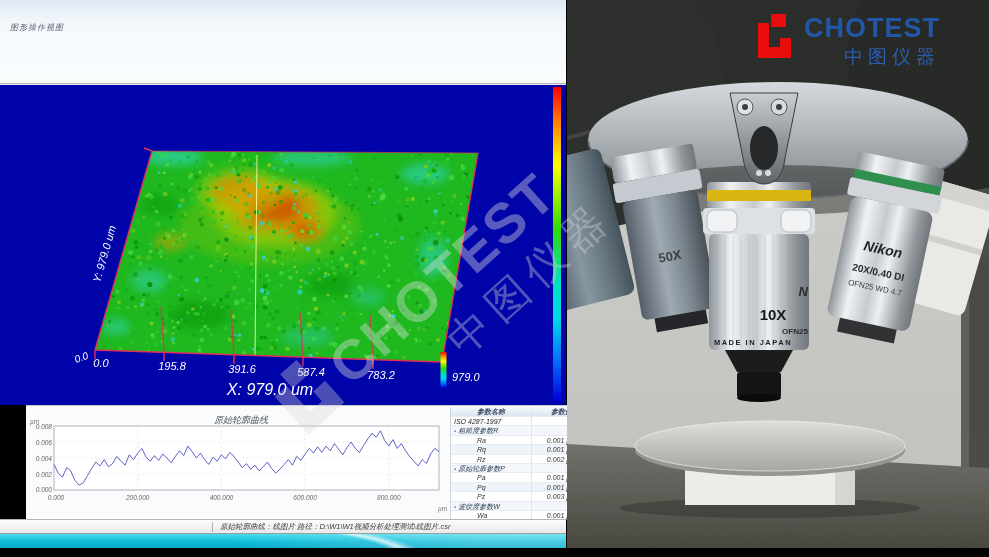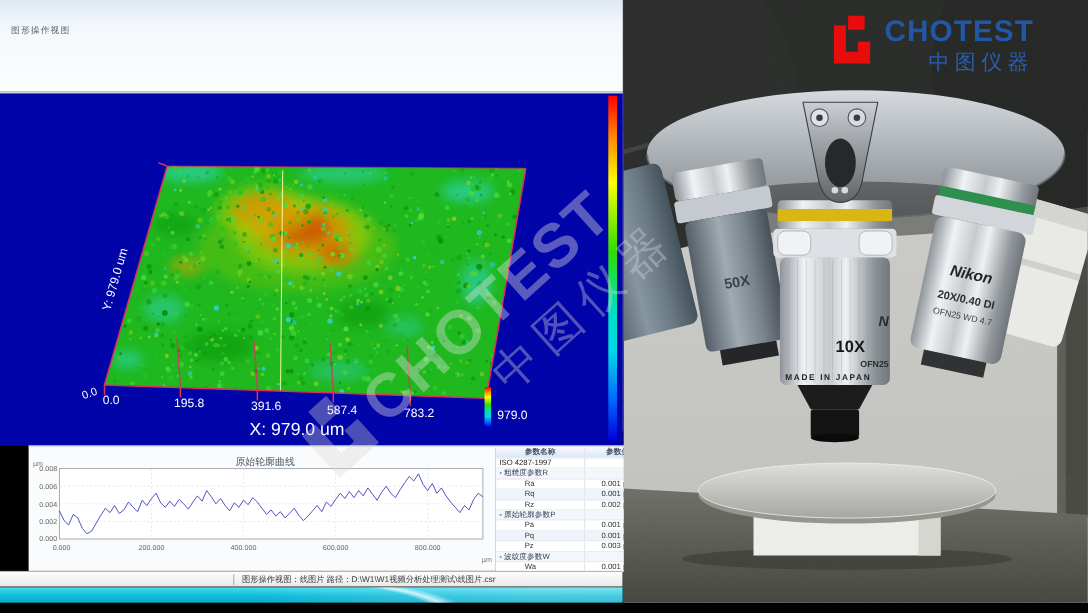--- a/index.html
+++ b/index.html
@@ -1,20 +1,20 @@
 <!DOCTYPE html>
 <html><head>
 <meta charset="utf-8">
 <style>
   html,body{margin:0;padding:0;background:#222;}
   *{box-sizing:border-box;font-family:"Liberation Sans",sans-serif;}
   .screen{position:relative;width:989px;height:557px;overflow:hidden;background:#000;}
 
   
-  .left-panel{position:absolute;left:0;top:0;width:566px;height:392px;background:#fff;border-right:1px solid #8a8a8a;}
+  .left-panel{position:absolute;left:0;top:0;width:566px;height:392px;background:#fff;border-right:1px solid #8a8a8a;font-style:italic;}
   .menu-area{position:absolute;left:0;top:0;width:566px;height:83px;
     background:linear-gradient(180deg,#dfe9f4 0%,#f4f8fc 30%,#fbfdfe 100%);}
   .menu-text{position:absolute;left:10px;top:22px;font-size:8px;color:#5a6470;letter-spacing:1px;}
   .menu-divider{position:absolute;left:0;top:83px;width:566px;height:2px;background:linear-gradient(180deg,#98a2ac,#ffffff);}
   .viewport{position:absolute;left:0;top:85px;width:566px;height:320px;background:#0104a8;}
 
   .bottom-area{position:absolute;left:0;top:405px;width:566px;height:114px;background:#fafbfc;border-top:1px solid #c2c8ce;margin-left:26px;}
   .profile-chart{position:absolute;left:0px;top:8px;width:424px;height:104px;}
   .chart-title{fill:#4a5560;font-size:9px;}
   .tick-label{fill:#666;font-size:6.5px;}
@@ -1139,21 +1139,21 @@
             <div class="vl"></div>
           </div>
         <div class="prow param">
             <div class="nm">Wa</div>
             <div class="vl">0.001 µm</div>
           </div>
       </div>
     </div>
 
     <div class="status-bar">
-      <div class="status-text">图形操作视图：线图片    路径：D:\W1\W1视频分析处理测试\线图片.csr</div>
+      <div class="status-text">原始轮廓曲线：线图片    路径：D:\W1\W1视频分析处理测试\线图片.csr</div>
     </div>
     <div class="task-strip"></div>
   </div>
 
   <div class="photo">
     <svg width="422" height="548" viewBox="0 0 422 548">
       <defs>
         <linearGradient id="bgGrad" x1="0" y1="0" x2="0" y2="1">
             <stop offset="0" stop-color="#d0d0cc"></stop>
             <stop offset="1" stop-color="#c0c0bc"></stop>

